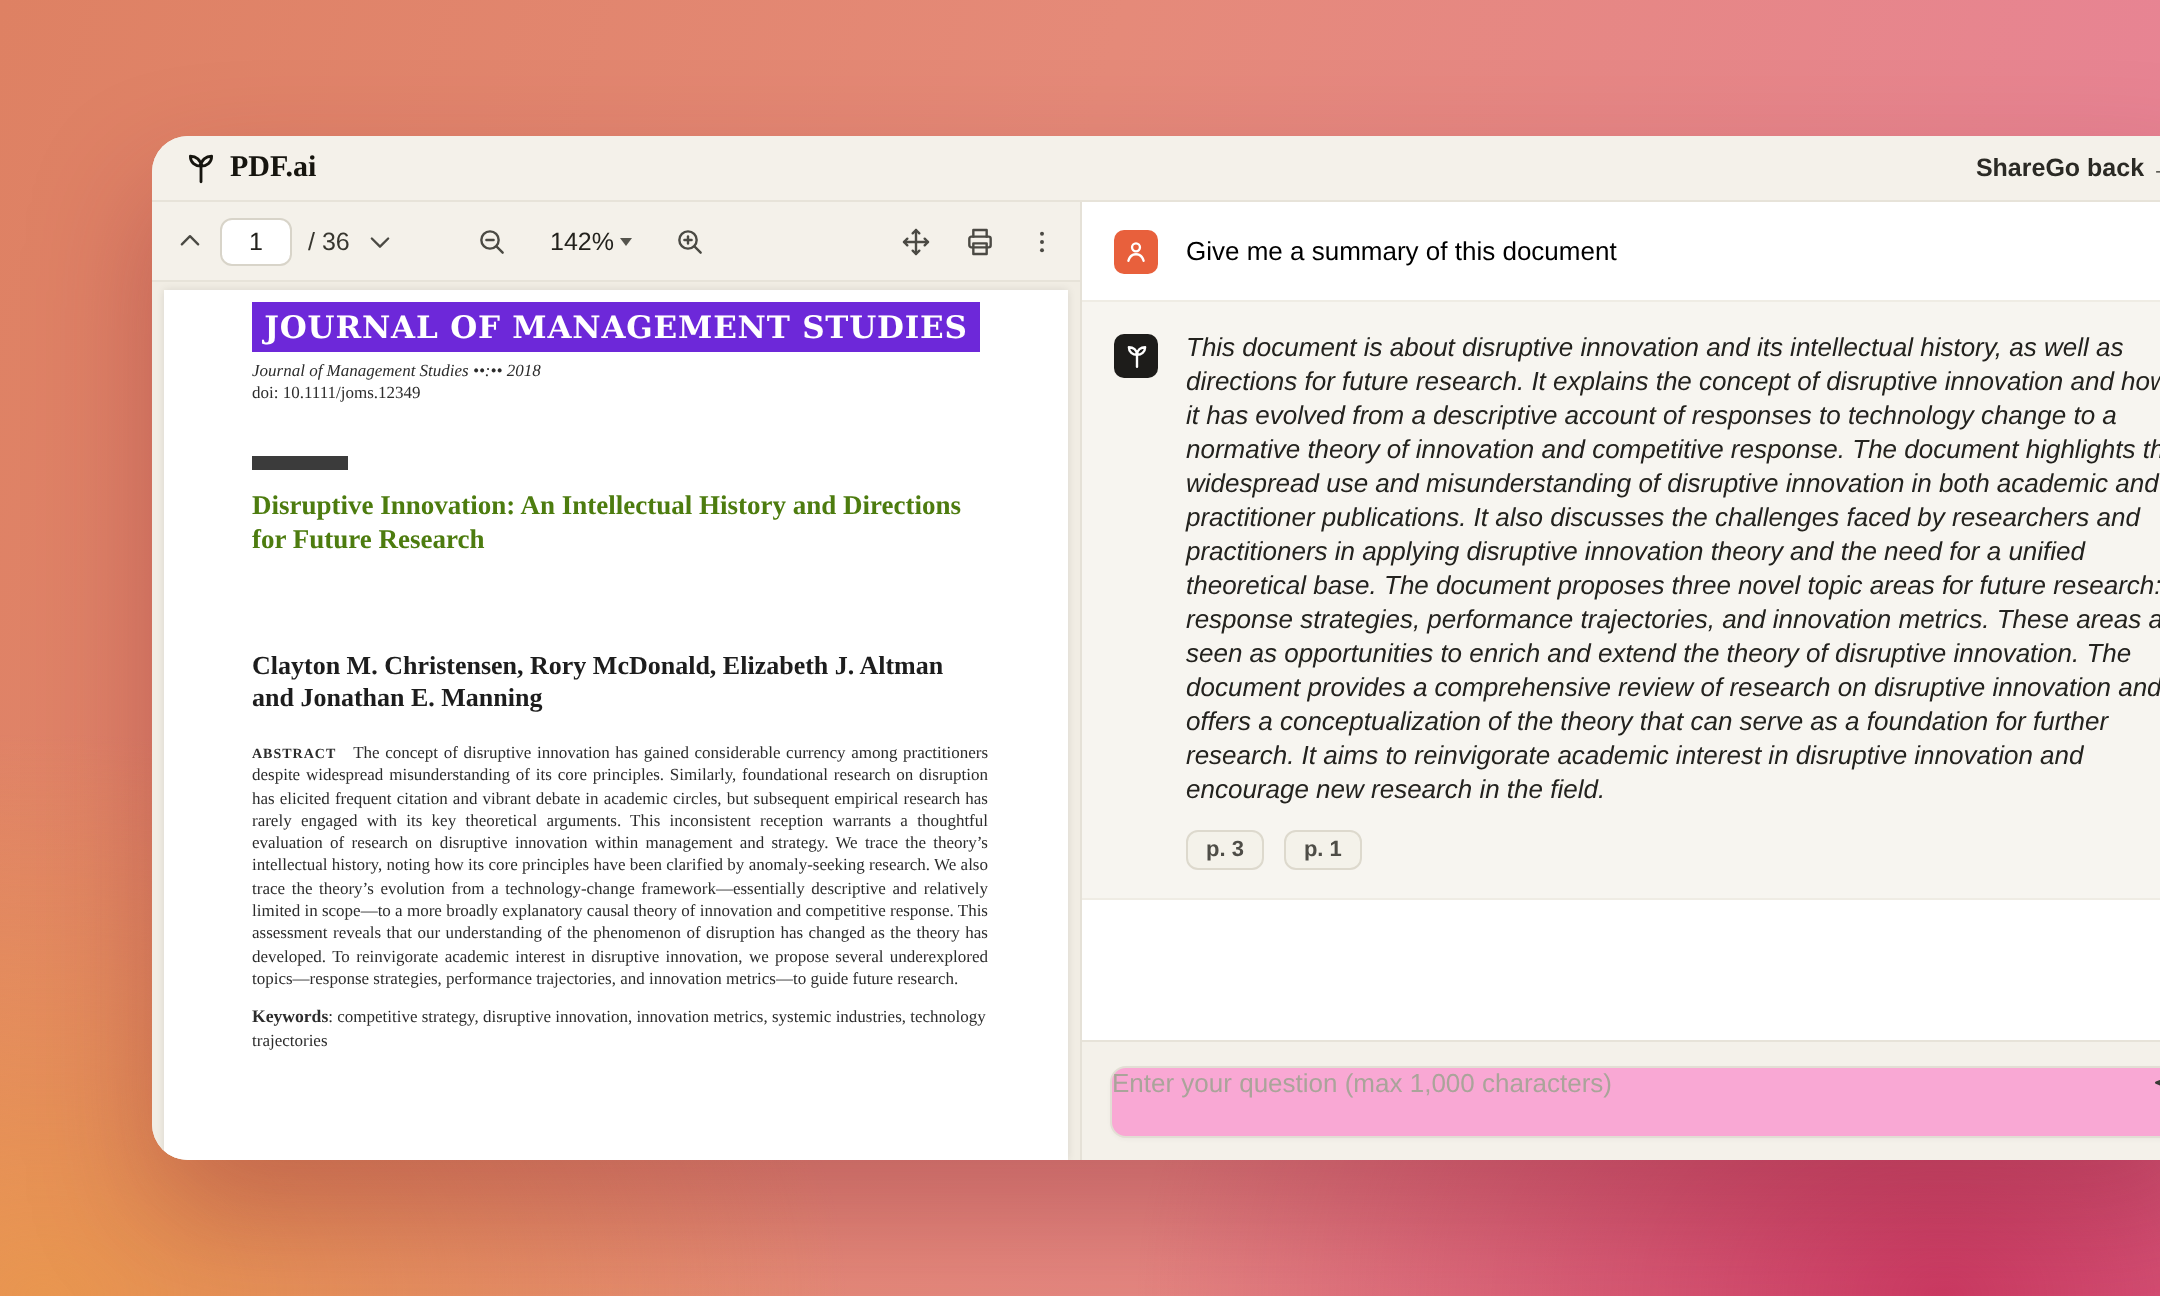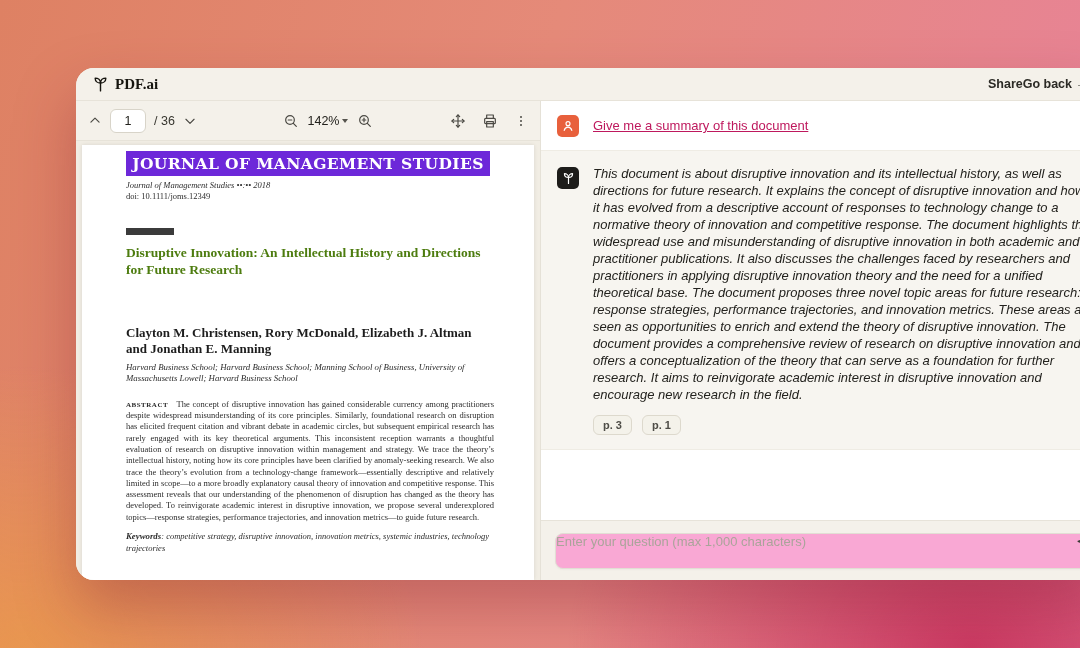--- a/index.html
+++ b/index.html
@@ -29,21 +29,21 @@
   
   .app-body { flex:1; display:flex; min-height:0; }
   .pdf-pane { width:464px; flex:0 0 464px; display:flex; flex-direction:column; min-height:0; }
   
   .pdf-toolbar {
     height:40px; flex:0 0 40px; display:flex; align-items:center;
     padding:0 12px; background:#f4f1ea; border-bottom:1px solid #e7e3d9; color:#4b4a44;
   }
   .tb-group { display:flex; align-items:center; gap:8px; }
   .tb-left { width:150px; }
-  .tb-center { flex:1; display:flex; justify-content:center; align-items:center; gap:9px; }
+  .tb-center { flex:1; display:flex; justify-content:flex-start; align-items:center; gap:21px; }
   .tb-right { width:110px; justify-content:flex-end; gap:16px; }
   .page-input {
     width:36px; height:24px; border:1px solid #d8d4c9; border-radius:6px; background:#fff;
     font-size:12.5px; text-align:center; color:#23221d; outline:none; font-family:inherit;
   }
   .tb-text { font-size:12.5px; color:#37362f; }
   .zoom-text { font-size:12.5px; color:#23221d; display:flex; align-items:center; gap:3px; }
   .caret-down-sm { width:0; height:0; border-left:3.5px solid transparent; border-right:3.5px solid transparent; border-top:4px solid #55544d; }
   .tb-icon { display:flex; align-items:center; cursor:pointer; color:#4b4a44; }
   
@@ -59,32 +59,32 @@
     font-family:"DejaVu Serif", serif; font-weight:bold; font-size:15.5px; letter-spacing:.4px; white-space:nowrap;
   }
   .jms-meta { margin-top:4px; font-size:8.5px; line-height:1.25; color:#2c2c2c; }
   .jms-meta .it { font-style:italic; }
   .black-bar { width:48px; height:7px; background:#3b3b3b; margin-top:27px; }
   .doc-title { margin-top:10px; font-size:13.5px; font-weight:bold; line-height:1.22; color:#4d7c0f; width:370px; }
   .doc-authors { margin-top:47px; font-size:13px; font-weight:bold; line-height:1.22; color:#1d1d1d; }
   .doc-affil { margin-top:5px; font-size:8.8px; font-style:italic; line-height:1.3; color:#2c2c2c; width:368px; }
   .doc-abstract { margin-top:14px; font-size:8.5px; line-height:1.33; text-align:justify; color:#2c2c2c; width:368px; }
   .abstract-label { font-size:7px; letter-spacing:.5px; }
-  .doc-keywords { margin-top:8px; font-size:8.5px; line-height:1.33; color:#2c2c2c; width:368px;font-style:italic; }
+  .doc-keywords { margin-top:8px; font-size:8.5px; line-height:1.33; color:#2c2c2c; width:368px; }
   .doc-keywords b { font-size:8.8px; }
   
   .chat-pane { flex:1; display:flex; flex-direction:column; background:#fff; border-left:1px solid #e5e1d7; min-height:0; }
   .chat-question-row {
     flex:0 0 50px; display:flex; align-items:center; gap:14px; padding:0 16px;
     background:#fff; border-bottom:1px solid #efece4;
   }
   .avatar { width:22px; height:22px; border-radius:5px; display:flex; align-items:center; justify-content:center; flex:0 0 22px; }
   .avatar-user { background:#e8603c; color:#fff; }
   .avatar-ai { background:#1d1c1a; color:#fff; align-self:flex-start; margin-top:2px; }
-  .question-text { font-size:13px; color:#be185d;text-decoration:underline; }
+  .question-text { font-size:13px; color:#000000; }
   .chat-answer-block { background:#f7f5f0; padding:14px 14px 14px 16px; display:flex; gap:14px; border-bottom:1px solid #efece4; }
   .answer-body { flex:1; }
   .answer-text { font-size:13px; line-height:17px; color:#23221e;font-style:italic; }
   .badge-row { margin-top:12px; display:flex; gap:10px;font-weight:bold; }
   .page-badge {
     font-size:11px; color:#4e4d47; background:#f4f2ea; border:1px solid #ddd9cd;
     border-radius:6px; padding:3px 9px; cursor:pointer;
   }
   .chat-spacer { flex:1; background:#fff; }
   .chat-footer { flex:0 0 60px; background:#f4f1ea; border-top:1px solid #e7e3d9; display:flex; align-items:center; padding:0 14px; }
@@ -191,21 +191,20 @@
       <div class="pdf-viewport">
         <div class="pdf-page">
           <div class="jms-banner">JOURNAL OF MANAGEMENT STUDIES</div>
           <div class="jms-meta">
             <div class="it">Journal of Management Studies ••:•• 2018</div>
             <div>doi: 10.1111/joms.12349</div>
           </div>
           <div class="black-bar"></div>
           <div class="doc-title">Disruptive Innovation: An Intellectual History and Directions for Future Research</div>
           <div class="doc-authors">Clayton M. Christensen, Rory McDonald, Elizabeth J. Altman and Jonathan E. Manning</div>
-          <div class="doc-affil">Harvard Business School; Harvard Business School; Manning School of Business, University of Massachusetts Lowell; Harvard Business School</div>
           <div class="doc-abstract"><b class="abstract-label">ABSTRACT</b>&nbsp;&nbsp;&nbsp;<span>The concept of disruptive innovation has gained considerable currency among practitioners despite widespread misunderstanding of its core principles. Similarly, foundational research on disruption has elicited frequent citation and vibrant debate in academic circles, but subsequent empirical research has rarely engaged with its key theoretical arguments. This inconsistent reception warrants a thoughtful evaluation of research on disruptive innovation within management and strategy. We trace the theory’s intellectual history, noting how its core principles have been clarified by anomaly-seeking research. We also trace the theory’s evolution from a technology-change framework—essentially descriptive and relatively limited in scope—to a more broadly explanatory causal theory of innovation and competitive response. This assessment reveals that our understanding of the phenomenon of disruption has changed as the theory has developed. To reinvigorate academic interest in disruptive innovation, we propose several underexplored topics—response strategies, performance trajectories, and innovation metrics—to guide future research.</span></div>
           <div class="doc-keywords"><b>Keywords</b><span>: competitive strategy, disruptive innovation, innovation metrics, systemic industries, technology trajectories</span></div>
         </div>
       </div>
     </div>
 
     <div class="chat-pane">
 
       <div class="chat-question-row">
         <span class="avatar avatar-user">

